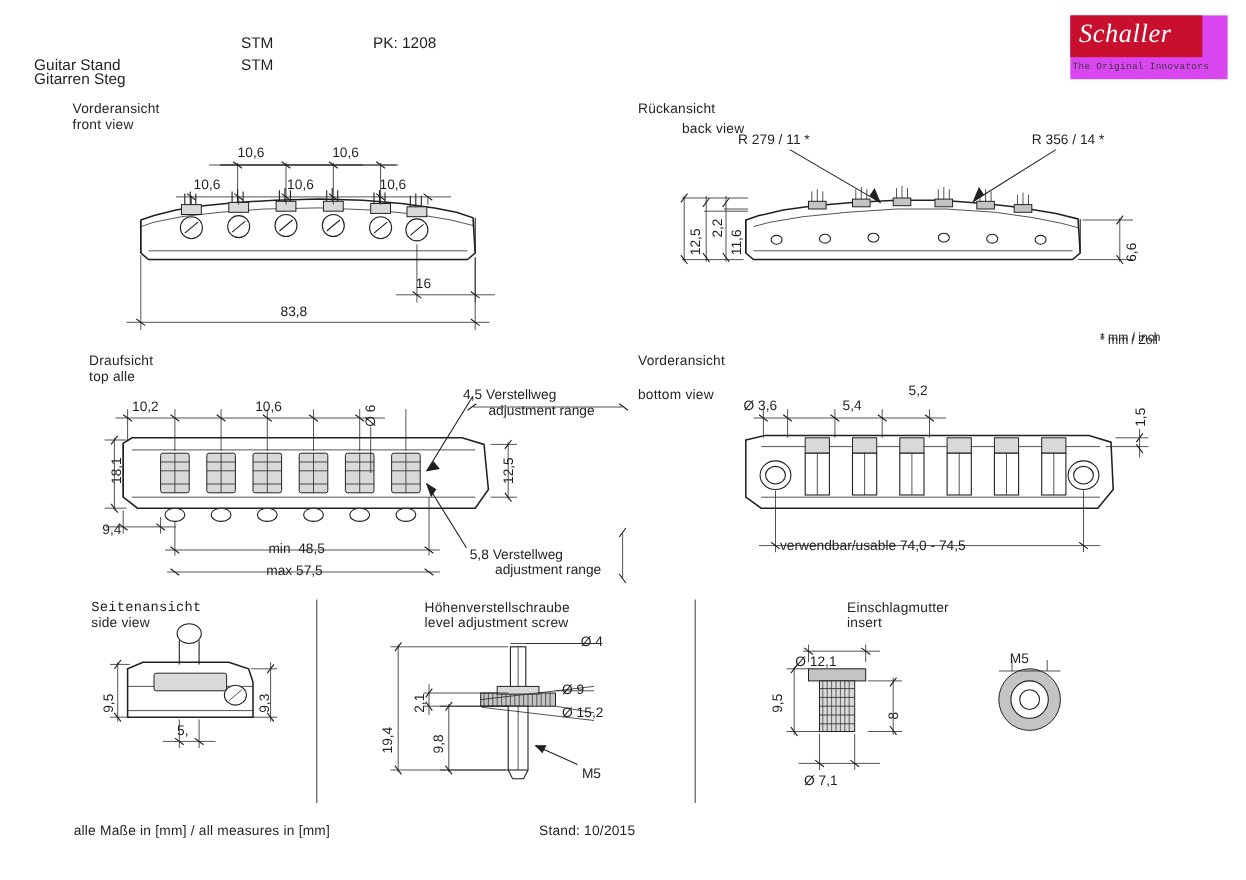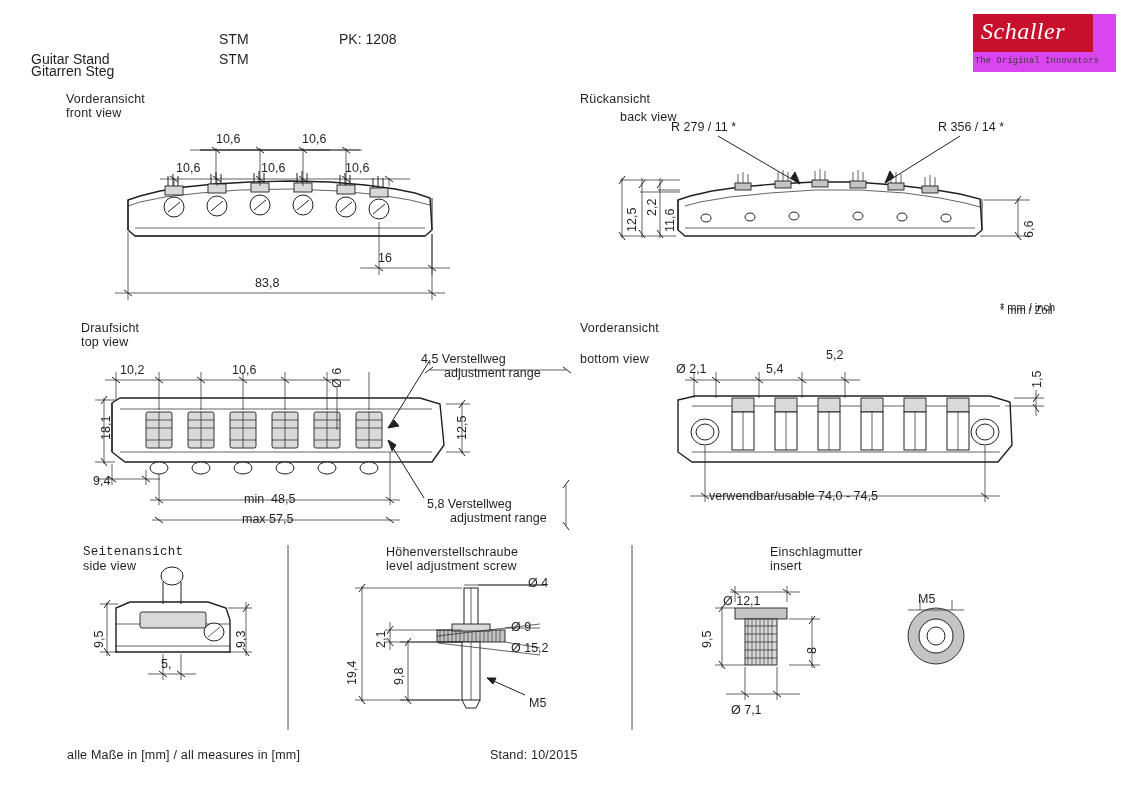--- a/index.html
+++ b/index.html
@@ -58,21 +58,21 @@
     <div class="logo-sub">The Original Innovators</div>
   </div>
 
   <div class="abs txt" style="left:66px;top:92px;">Vorderansicht</div>
   <div class="abs txt" style="left:66px;top:106px;">front view</div>
 
   <div class="abs txt" style="left:580px;top:92px;">Rückansicht</div>
   <div class="abs txt" style="left:580px;top:110px;padding-left:40px;">back view</div>
 
   <div class="abs txt" style="left:81px;top:321px;">Draufsicht</div>
-  <div class="abs txt" style="left:81px;top:335px;">top view</div>
+  <div class="abs txt" style="left:81px;top:335px;">top alle</div>
 
   <div class="abs txt" style="left:580px;top:321px;">Vorderansicht</div>
   <div class="abs txt" style="left:580px;top:335px;margin-top:17px;">bottom view</div>
 
   <div class="abs txt" style="left:83px;top:545px;font-family:Liberation Mono, monospace;">Seitenansicht</div>
   <div class="abs txt" style="left:83px;top:559px;">side view</div>
 
   <div class="abs txt" style="left:386px;top:545px;">Höhenverstellschraube</div>
   <div class="abs txt" style="left:386px;top:559px;">level adjustment screw</div>
 
@@ -102,21 +102,21 @@
   <div class="abs dim rot" style="left:99px;top:440px;">18,1</div>
   <div class="abs dim" style="left:93px;top:474px;">9,4</div>
   <div class="abs dim rot" style="left:455px;top:440px;">12,5</div>
   <div class="abs dim" style="left:244px;top:492px;">min  48,5</div>
   <div class="abs dim" style="left:242px;top:512px;">max 57,5</div>
   <div class="abs dim" style="left:421px;top:352px;">4,5 Verstellweg</div>
   <div class="abs dim" style="left:444px;top:366px;">adjustment range</div>
   <div class="abs dim" style="left:427px;top:497px;">5,8 Verstellweg</div>
   <div class="abs dim" style="left:450px;top:511px;">adjustment range</div>
 
-  <div class="abs dim" style="left:676px;top:362px;">Ø 2,1</div>
+  <div class="abs dim" style="left:676px;top:362px;">Ø 3,6</div>
   <div class="abs dim" style="left:766px;top:362px;">5,4</div>
   <div class="abs dim" style="left:826px;top:348px;">5,2</div>
   <div class="abs dim rot" style="left:1030px;top:388px;">1,5</div>
   <div class="abs dim" style="left:709px;top:489px;">verwendbar/usable 74,0 - 74,5</div>
 
   <div class="abs dim rot" style="left:92px;top:648px;">9,5</div>
   <div class="abs dim rot" style="left:234px;top:648px;">9,3</div>
   <div class="abs dim" style="left:161px;top:657px;">5,</div>
 
   <div class="abs dim" style="left:528px;top:576px;">Ø 4</div>

